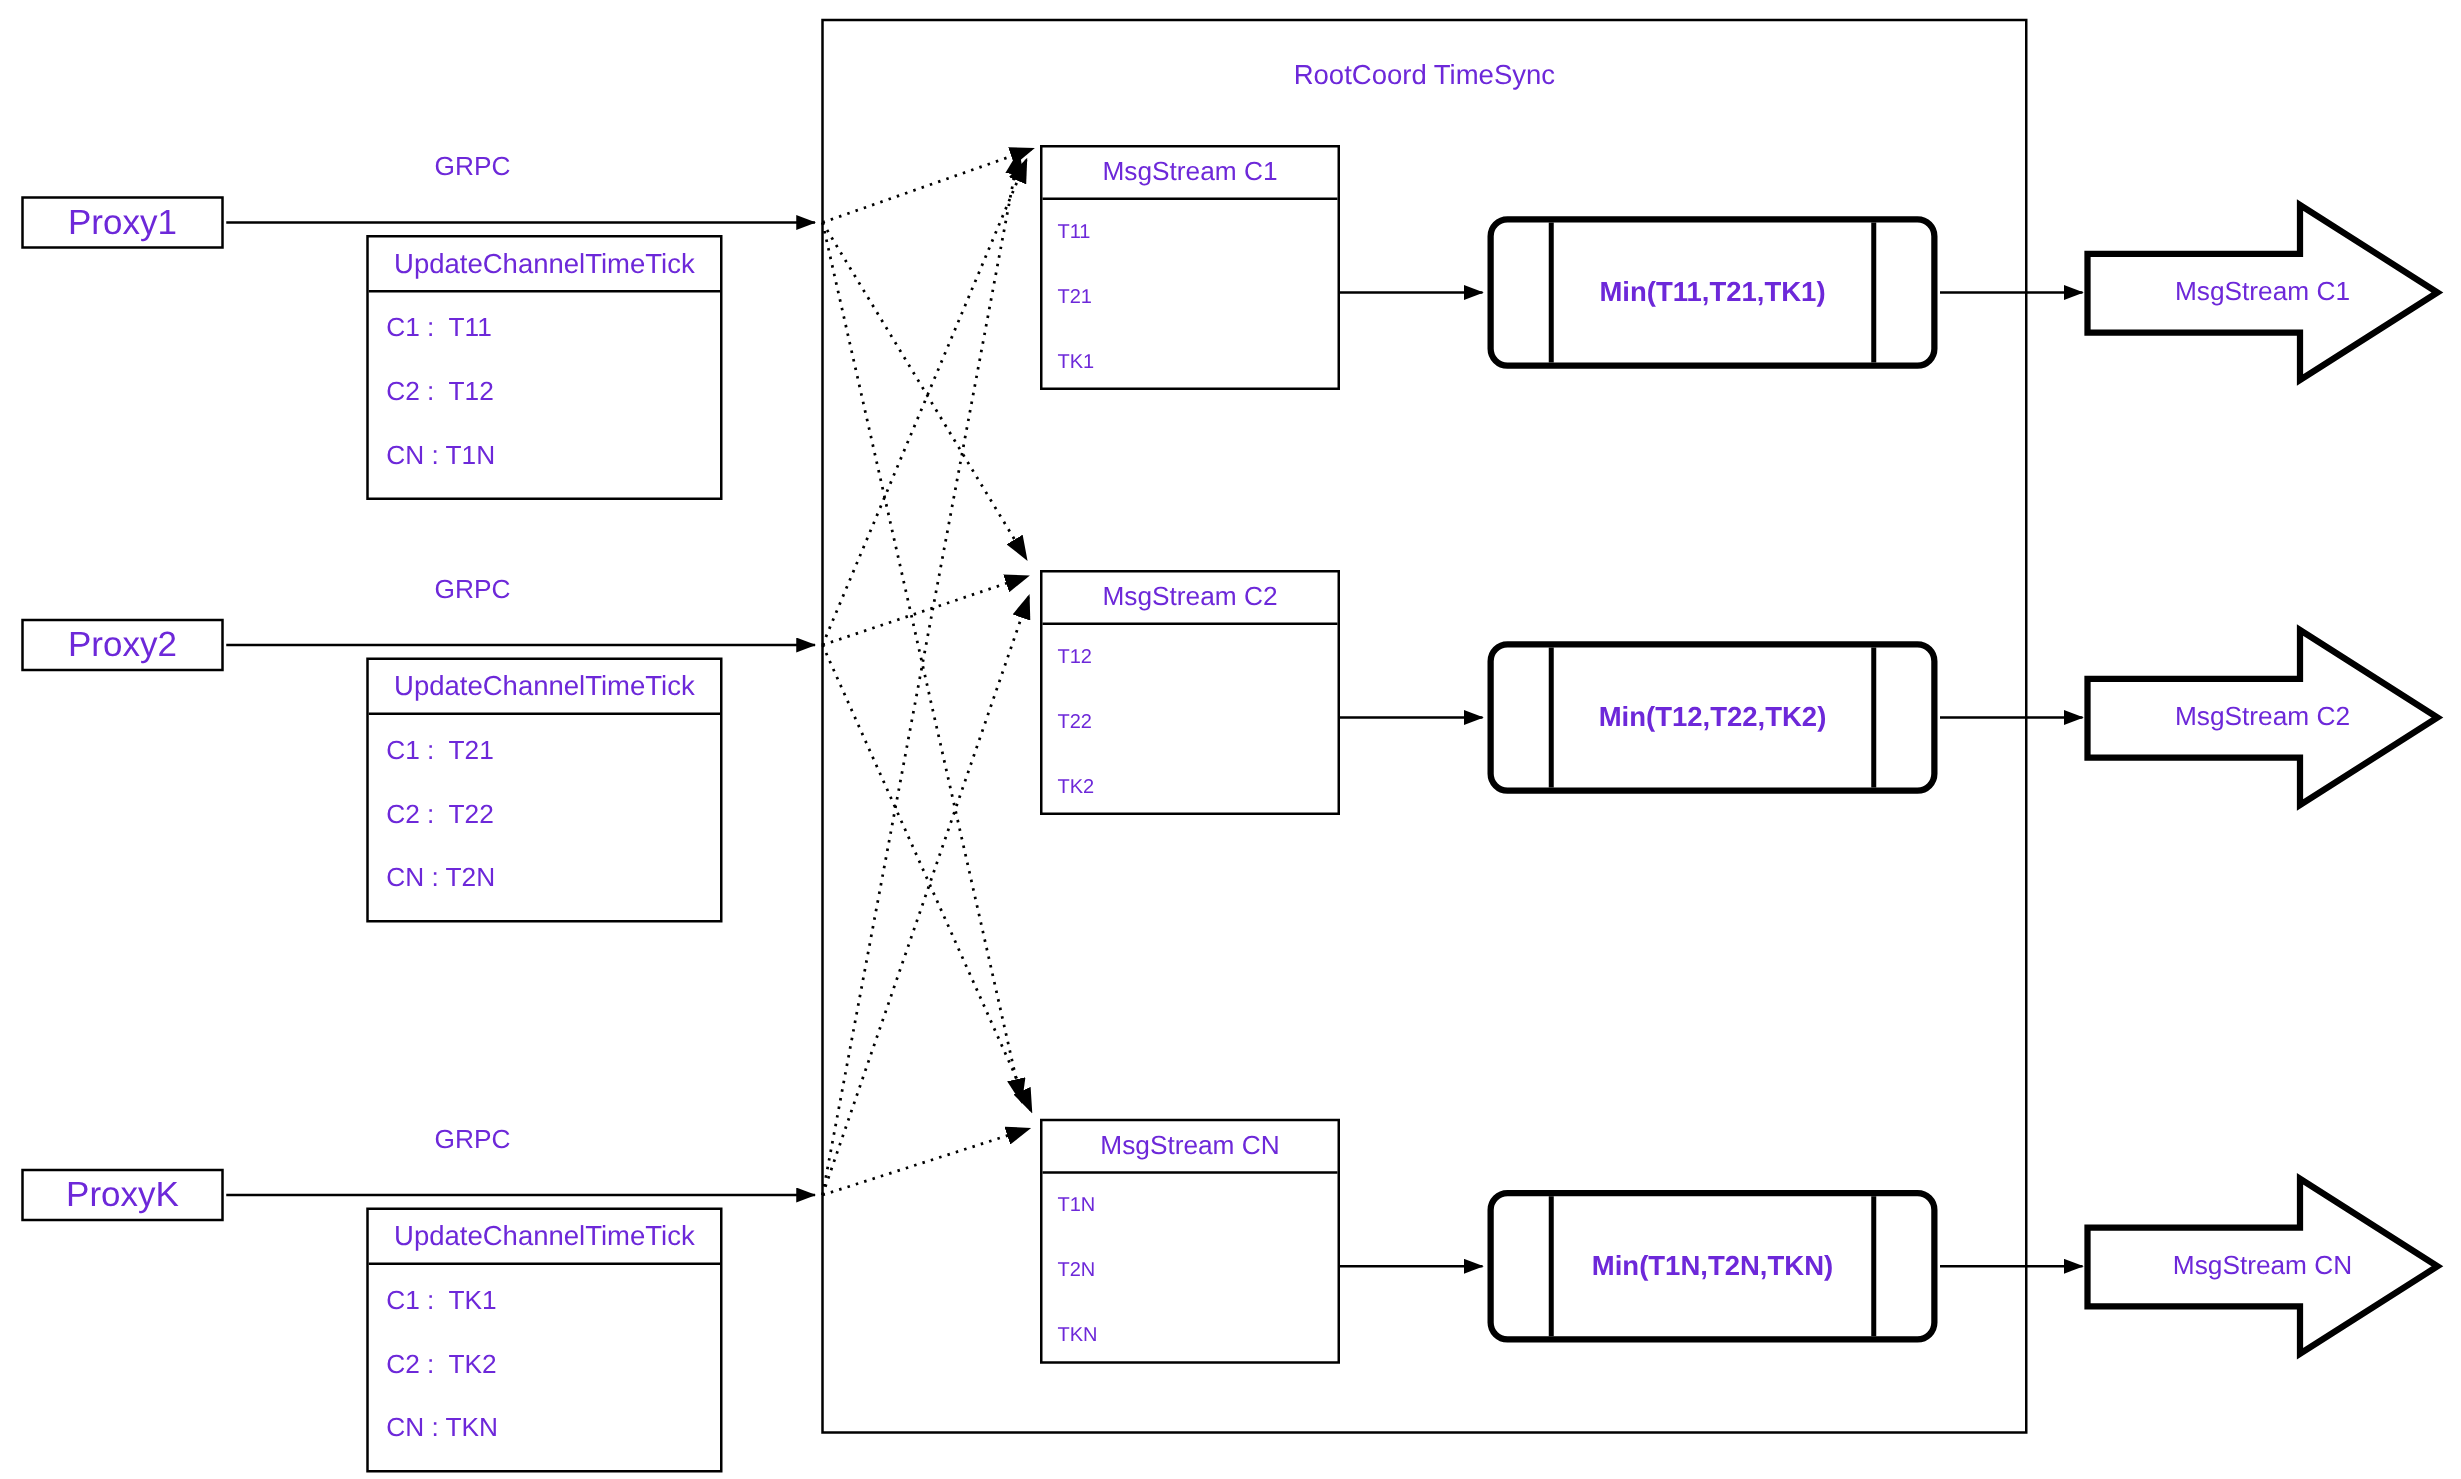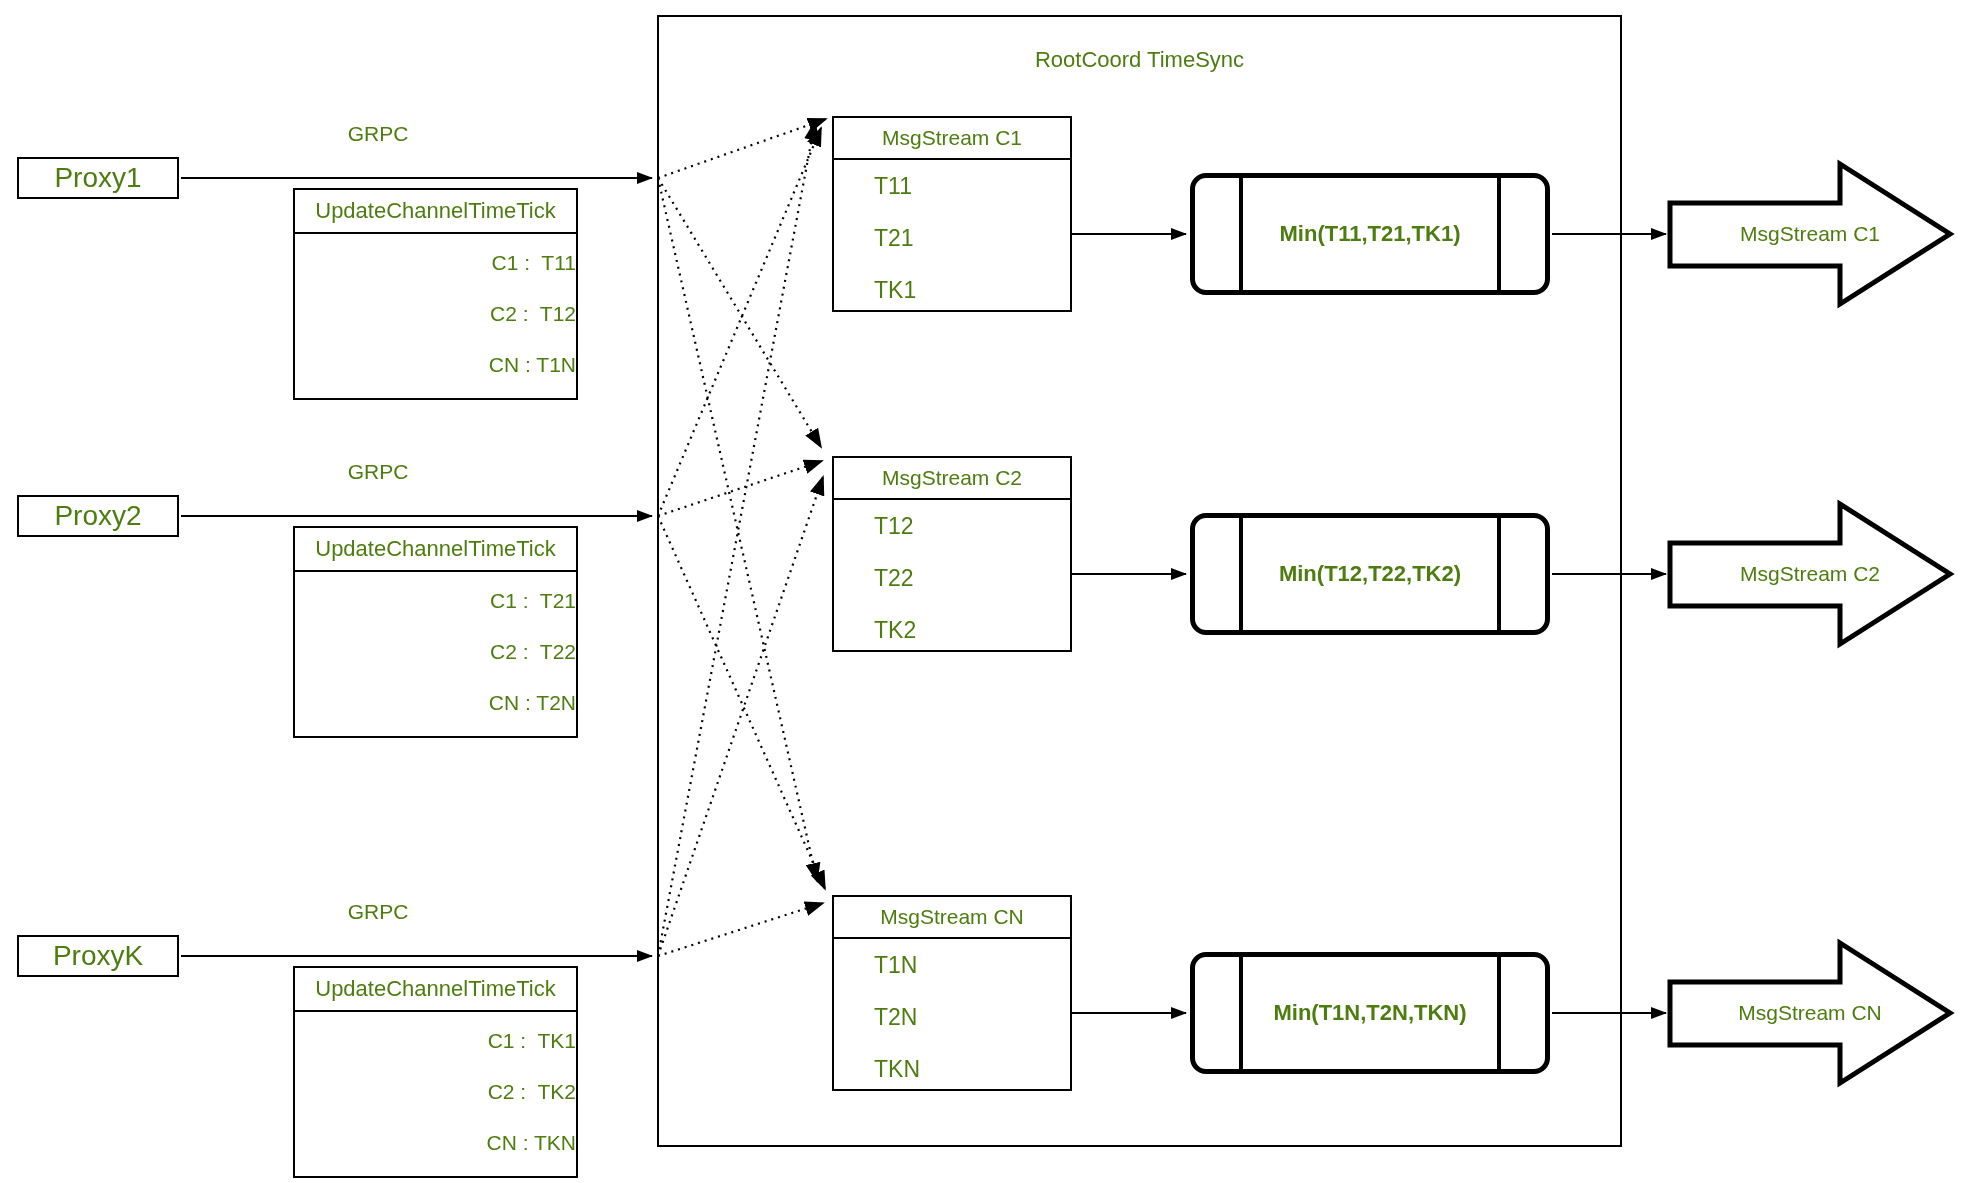--- a/index.html
+++ b/index.html
@@ -1,18 +1,18 @@
 <!DOCTYPE html>
 <html><head>
 <meta charset="utf-8">
 <style>
   html,body{margin:0;padding:0;background:#fff;}
   #stage{
     position:relative;width:1969px;height:1183px;background:#ffffff;
-    font-family:"Liberation Sans", sans-serif;color:#4d7c0f;overflow:hidden;
+    font-family:"Liberation Sans", sans-serif;color:#6d28d9;overflow:hidden;
   }
   .row{position:absolute;inset:0;}
   .row0{--cy:178px;--mt:116px;}
   .row1{--cy:516px;--mt:456px;}
   .row2{--cy:956px;--mt:895px;}
 
   .proxy{
     position:absolute;left:17px;top:calc(var(--cy) - 21px);width:162px;height:42px;
     border:2px solid #000;background:#fff;box-sizing:border-box;
     display:flex;align-items:center;justify-content:center;font-size:28px;
@@ -27,33 +27,33 @@
     display:flex;flex-direction:column;margin-left:33px;
   }
   .utable-header{
     height:42px;flex:0 0 42px;border-bottom:2px solid #000;
     display:flex;align-items:center;justify-content:center;font-size:22px;
   }
   .utable-body{
     flex:1;display:flex;flex-direction:column;justify-content:space-around;
     padding:4px 0 8px 14px;
   }
-  .utable-entry{font-size:21px;white-space:pre;text-align:right;}
+  .utable-entry{font-size:21px;white-space:pre;}
 
   .msbox{
     position:absolute;left:832px;top:var(--mt);width:240px;height:196px;
     border:2px solid #000;background:#fff;box-sizing:border-box;
     display:flex;flex-direction:column;
   }
   .msbox-header{
     height:40px;flex:0 0 40px;border-bottom:2px solid #000;
     display:flex;align-items:center;justify-content:center;font-size:21px;
   }
   .msbox-body{flex:1;display:flex;flex-direction:column;padding-left:12px;}
-  .ms-item{height:52px;display:flex;align-items:center;font-size:23px;margin-left:28px;}
+  .ms-item{height:52px;display:flex;align-items:center;font-size:16px;}
 
   .minbox{
     position:absolute;left:1190px;top:calc(var(--mt) + 57px);width:360px;height:122px;
     border:5px solid #000;border-radius:16px;background:#fff;box-sizing:border-box;font-weight:bold;
   }
   .minline{position:absolute;top:0;bottom:0;width:4px;background:#000;}
   .minline.l{left:44px;}
   .minline.r{right:44px;}
   .min-label{
     position:absolute;left:48px;right:48px;top:0;bottom:0;

